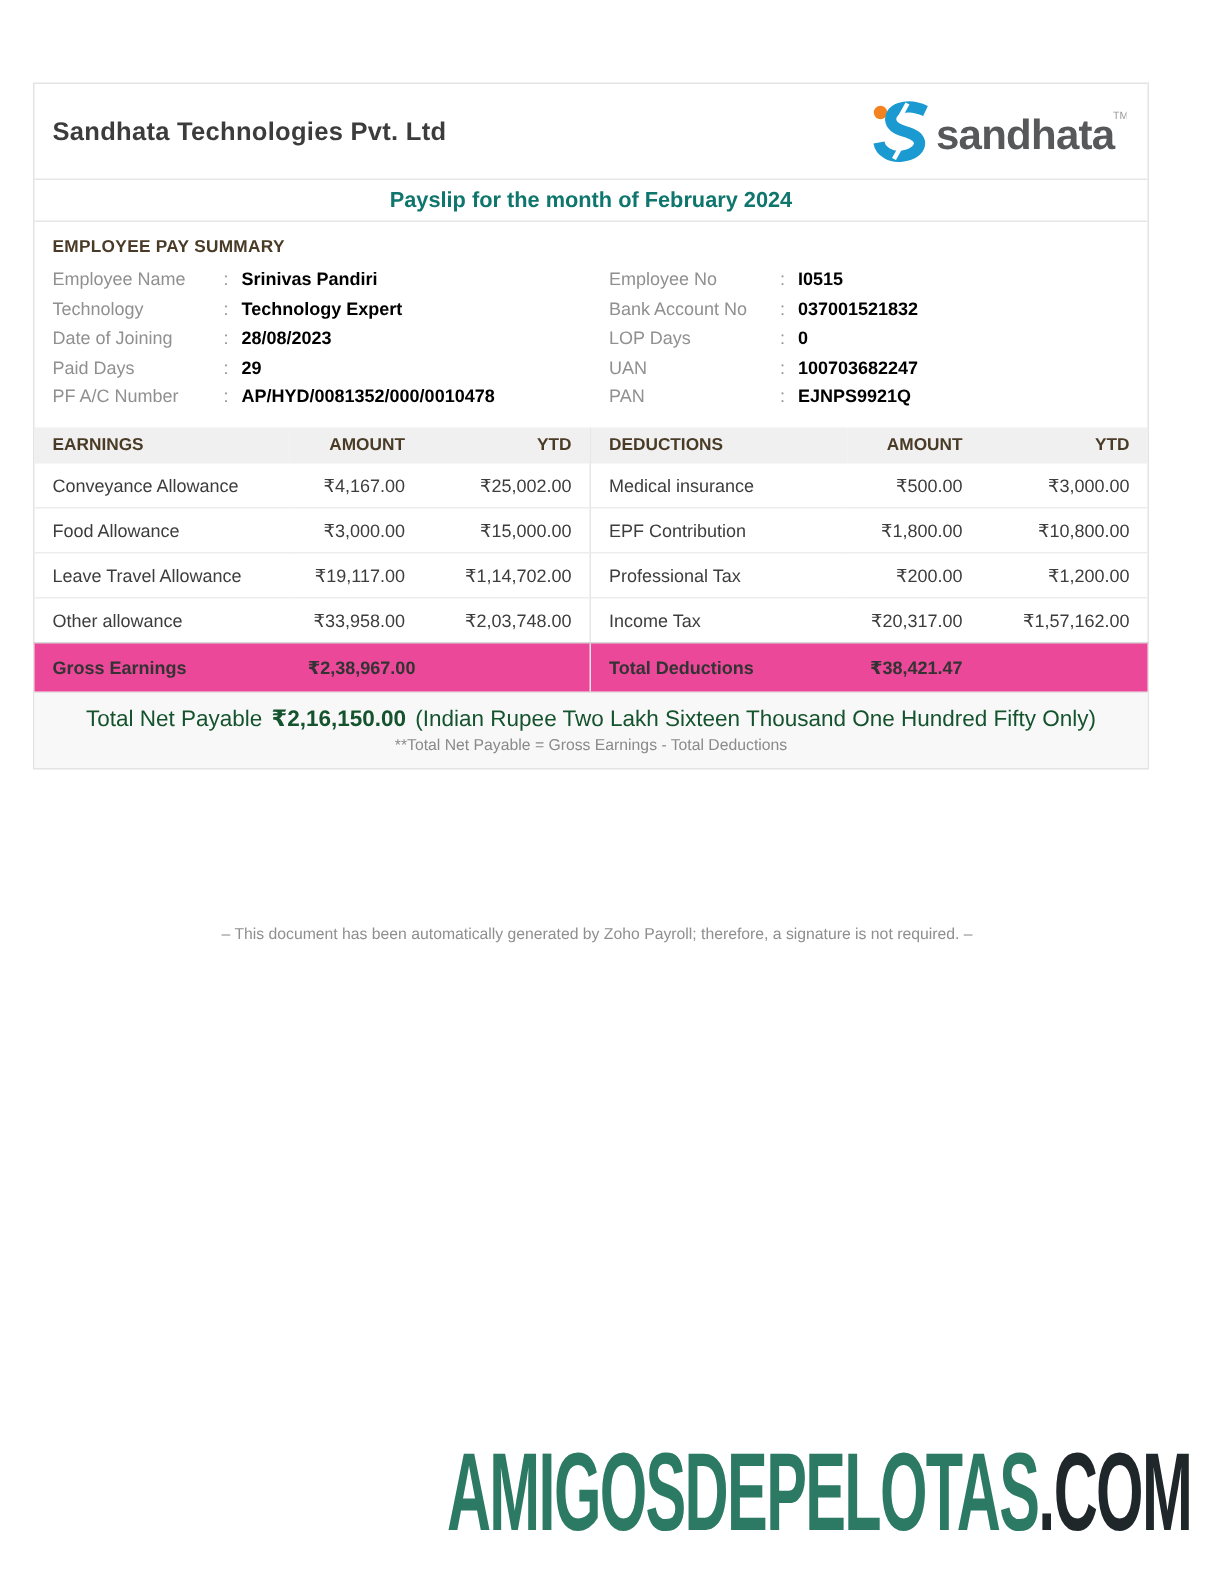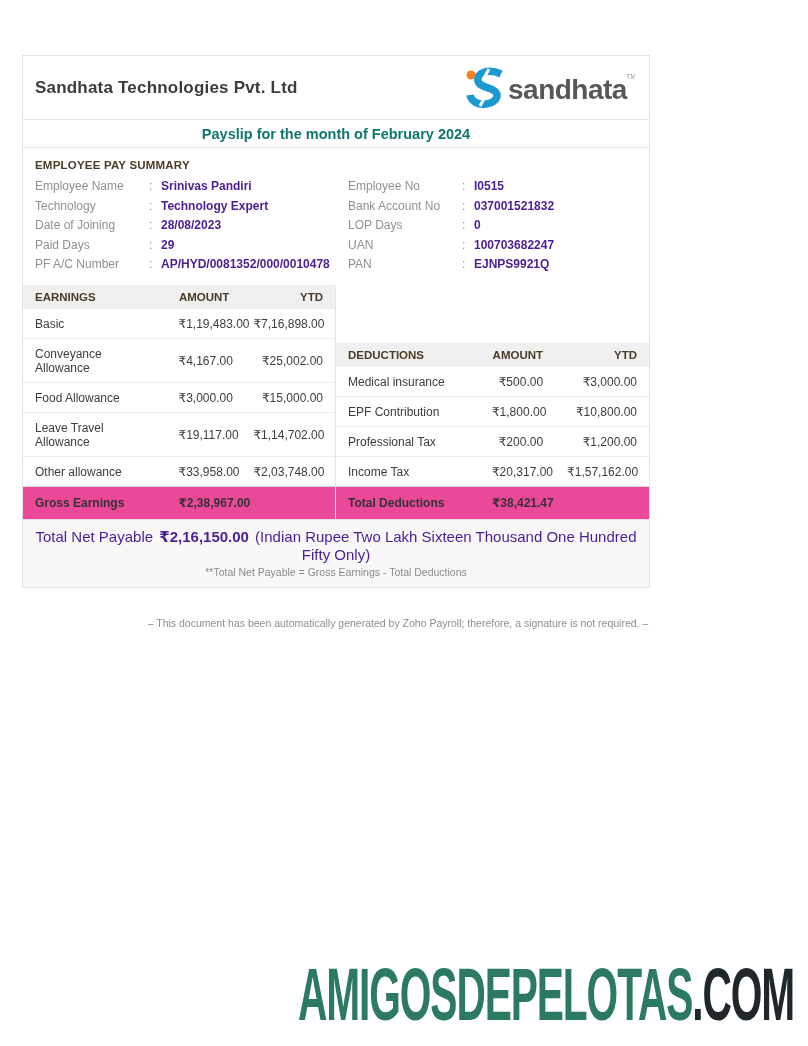--- a/index.html
+++ b/index.html
@@ -1,20 +1,20 @@
 <!DOCTYPE html>
 <html><head>
 <meta charset="utf-8">
 <style>
   * { margin:0; padding:0; box-sizing:border-box; }
   html,body { width:808px; height:1046px; background:#ffffff;
     font-family:"Liberation Sans","DejaVu Sans",sans-serif; color:#3d3d3d; }
   body { position:relative; overflow:hidden; }
 
-  .payslip { position:absolute; left:22px; top:55px; width:628px;
+  .payslip { position:absolute; left:22px; top:55px; width:744px;
     border:1px solid #e3e3e3; background:#fff; }
 
   
   .ps-header { display:flex; justify-content:space-between; align-items:center;
     height:64px; padding:0 14px 0 12px; border-bottom:1px solid #e6e6e6; }
   .company-name { font-size:17px; font-weight:bold; color:#3c3c3c; letter-spacing:.2px; }
   .logo { display:flex; align-items:flex-start; }
 
   
   .title-row { height:28px; line-height:28px; text-align:center; font-size:14.5px;
@@ -22,24 +22,24 @@
 
   
   .summary { padding:6px 0 6px 0; }
   .summary-heading { font-size:11.5px; font-weight:bold; color:#4a3b27;
     padding:5px 12px 4px 12px; letter-spacing:.2px; }
   .summary-cols { display:flex; }
   .summary-col { width:50%; padding:2px 12px 4px 12px; }
   .kv-row { display:flex; font-size:12px; line-height:19.5px; }
   .kv-label { width:114px; color:#909090; flex:none; }
   .kv-colon { width:12px; color:#909090; flex:none; }
-  .kv-value { color:#4c1d95; font-weight:bold; }
-
-  
-  .tables { display:flex; align-items:flex-end; }
+  .kv-value { color:#000000; font-weight:bold; }
+
+  
+  .tables { display:flex; align-items:center; }
   .table-half { width:50%; }
   .table-half.left { border-right:1px solid #e6e6e6; }
   table { width:100%; border-collapse:collapse; table-layout:fixed; }
   col.c-name { width:46%; } col.c-amt { width:24%; } col.c-ytd { width:30%; }
   thead th { background:#f0f0f0; font-size:11.5px; font-weight:bold; color:#4a3b27;
     padding:6px 12px; text-align:left; }
   thead th.num { text-align:right; }
   tbody td { font-size:12px; color:#3d3d3d; padding:8px 12px 7px 12px;
     border-bottom:1px solid #ededed; }
   tbody td.num { text-align:right; }
@@ -48,21 +48,21 @@
   .totals-row { display:flex; border-top:1px solid #d8d8d8; margin-top:-1px;
     position:relative; background:#ec4899; }
   .totals-half { width:50%; }
   .totals-half.left { border-right:1px solid #e6e6e6; }
   .totals-half td { font-size:12px; font-weight:bold; color:#333; padding:9px 12px;
     border-bottom:none; }
 
   
   .net-payable { background:#f8f8f8; border-top:1px solid #e3e3e3;
     text-align:center; padding:8px 8px 9px 8px; }
-  .net-line { font-size:15px; color:#4c1d95; }
+  .net-line { font-size:15px; color:#14532d; }
   .net-amount { font-weight:bold; margin:0 2px; }
   .net-note { font-size:10.5px; color:#8a8a8a; margin-top:3px; }
 
   
   .footer-note { position:absolute; left:0; top:617px; width:796px;
     text-align:center; font-size:10.5px; color:#8f8f8f; }
 
   
   .watermark { position:absolute; top:958px; right:14px; white-space:nowrap;
     font-weight:bold; font-size:74px; line-height:1.0; letter-spacing:-2px;
@@ -163,25 +163,20 @@
           </colgroup>
         <thead>
           <tr>
             <th>EARNINGS</th>
             <th class="num">AMOUNT</th>
             <th class="num">YTD</th>
           </tr>
         </thead>
         <tbody>
           <tr>
-              <td>Basic</td>
-              <td class="num">₹1,19,483.00</td>
-              <td class="num">₹7,16,898.00</td>
-            </tr>
-          <tr>
               <td>Conveyance Allowance</td>
               <td class="num">₹4,167.00</td>
               <td class="num">₹25,002.00</td>
             </tr>
           <tr>
               <td>Food Allowance</td>
               <td class="num">₹3,000.00</td>
               <td class="num">₹15,000.00</td>
             </tr>
           <tr>

